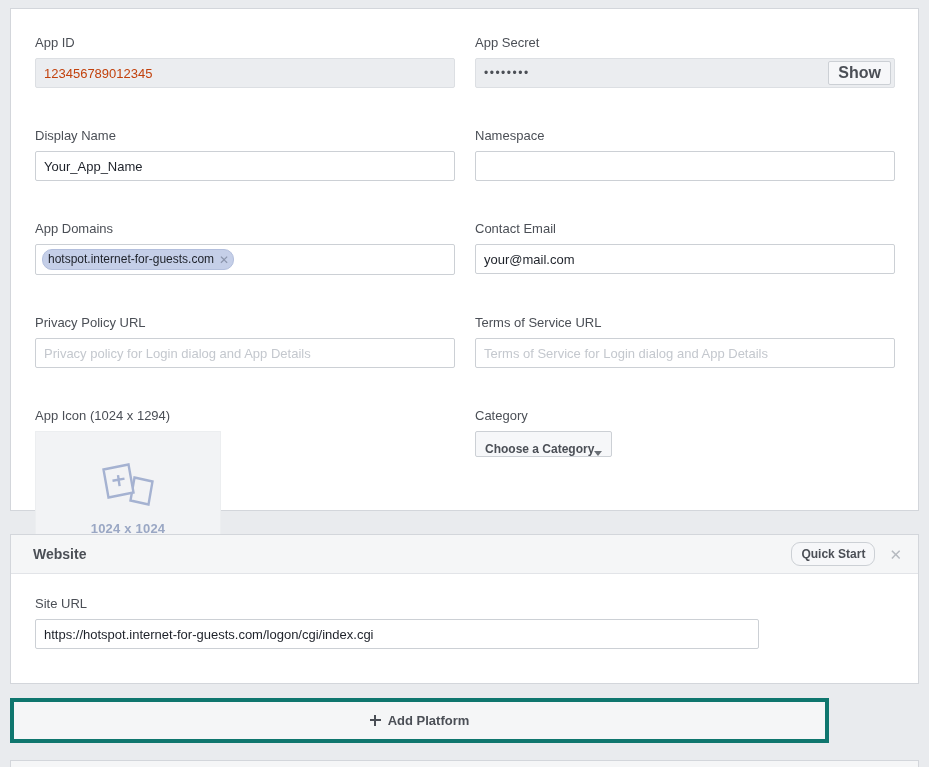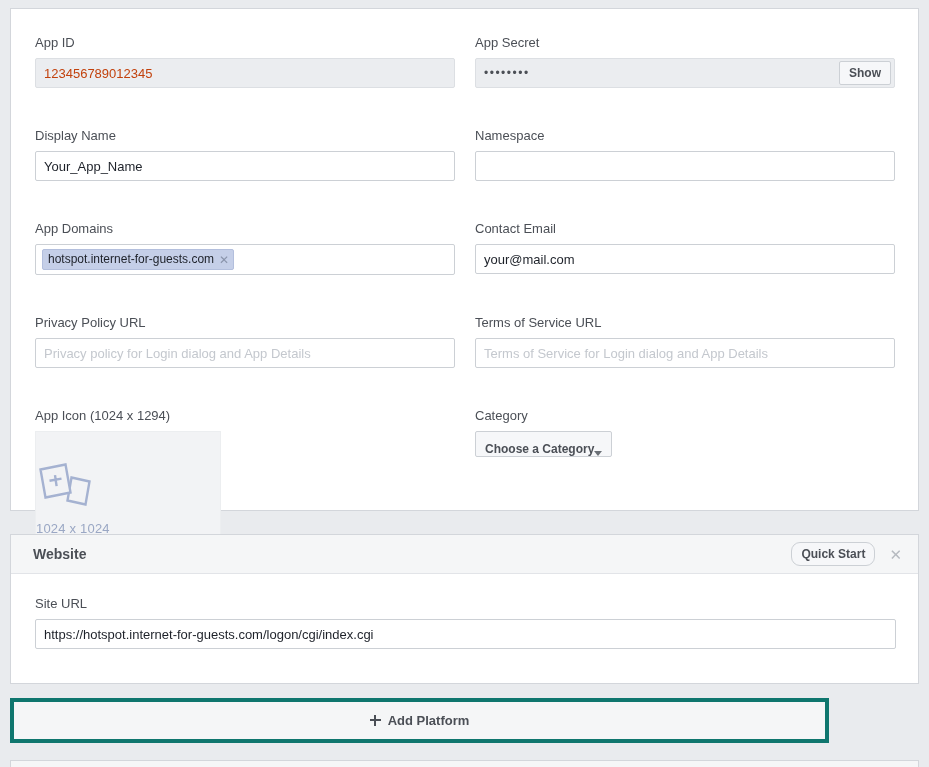--- a/index.html
+++ b/index.html
@@ -133,21 +133,21 @@
   .show-btn {
     position: absolute;
     right: 4px;
     top: 3px;
     height: 24px;
     line-height: 22px;
     padding: 0 9px;
     background: #f6f7f9;
     border: 1px solid #ccd0d5;
     border-radius: 2px;
-    font-size: 12px;
+    font-size: 16px;
     font-weight: bold;
     color: #4b4f56;
     cursor: pointer;
     font-family: "Liberation Sans", sans-serif;
   }
 
   
   .token-field {
     box-sizing: border-box;
     width: 100%;
@@ -160,21 +160,21 @@
     flex-wrap: wrap;
     align-items: center;
     gap: 4px;
   }
 
   .token {
     display: inline-flex;
     align-items: center;
     background: #c5cfe8;
     border: 1px solid #b3bfdd;
-    border-radius: 2px;
+    border-radius: 10px;
     height: 19px;
     padding: 0 4px 0 5px;
     font-size: 12px;
     color: #1d2129;
     line-height: 19px;
     white-space: nowrap;
   }
 
   .token-x {
     margin-left: 5px;
@@ -187,22 +187,24 @@
 
   
   .icon-uploader {
     width: 186px;
     height: 132px;
     background: #f2f3f5;
     border: 1px solid #eceef0;
     box-sizing: border-box;
     display: flex;
     flex-direction: column;
+    align-items: center;
     justify-content: center;
     cursor: pointer;
+    font-weight: bold;
   }
 
   .icon-uploader svg { display: block; }
 
   .icon-caption {
     margin-top: 10px;
     font-size: 13px;
     color: #9aa7c4;
     letter-spacing: .2px;
   }
@@ -270,21 +272,21 @@
     font-size: 15px;
     line-height: 15px;
     cursor: pointer;
     user-select: none;
   }
 
   .website-body {
     padding: 22px 24px 0 24px;
   }
 
-  .website-body .input { width: 861px; }
+  .website-body .input { width: 724px; }
 
   
   .addplatform-inner {
     height: 100%;
     display: flex;
     align-items: center;
     justify-content: center;
     gap: 7px;
     cursor: pointer;
     user-select: none;

